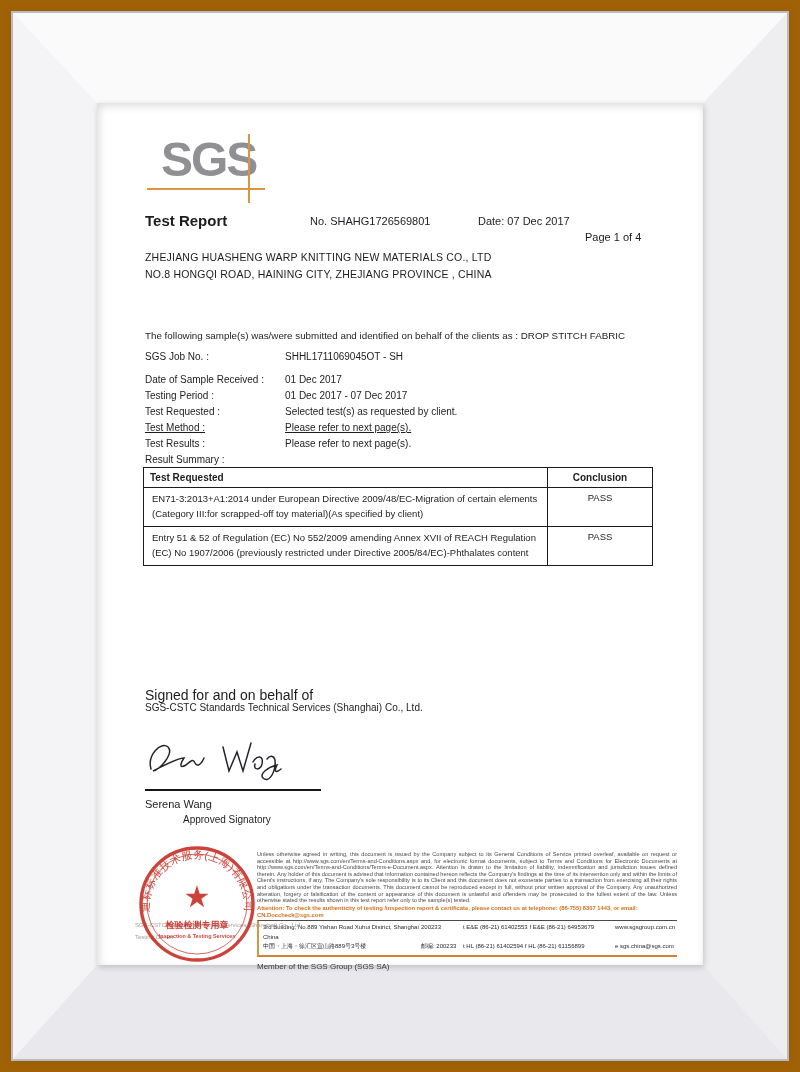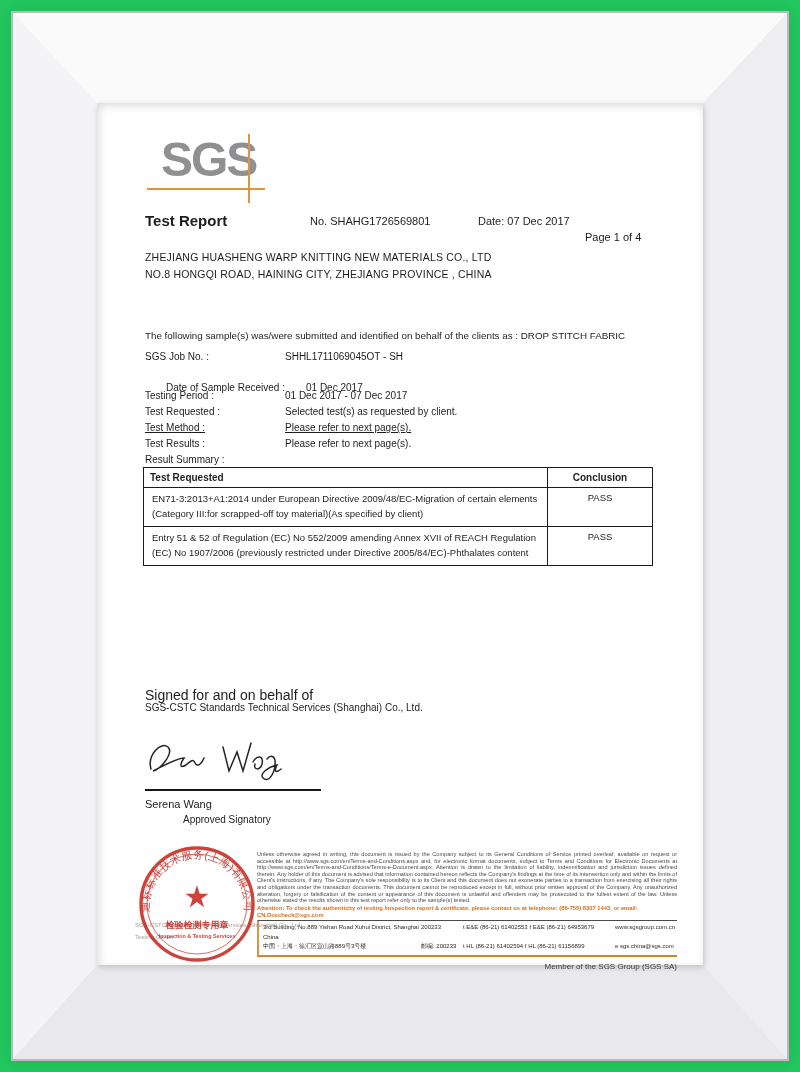--- a/index.html
+++ b/index.html
@@ -1,19 +1,19 @@
 <!DOCTYPE html>
 <html><head>
 <meta charset="utf-8">
 <style>
   * { margin:0; padding:0; box-sizing:border-box; }
   html,body { width:800px; height:1072px; }
   body { font-family:"Liberation Sans", sans-serif; background:#fbfbfc; overflow:hidden; }
 
-  .wall { position:relative; width:800px; height:1072px; background:#22c55e; }
+  .wall { position:relative; width:800px; height:1072px; background:#a16207; }
 
   
   .frame { position:absolute; inset:11px; border:2px solid #b9b9bf; background:#f3f3f5;
            box-shadow:0 0 12px rgba(0,0,0,.07); }
   .frame-bevel { position:absolute; inset:0; border-style:solid;
                  border-width:90px 84px 94px 84px;
                  border-top-color:#fafafb; border-left-color:#f4f4f6;
                  border-right-color:#eeeef1; border-bottom-color:#e9e9ed; }
   .opening-shadow { position:absolute; left:97px; top:103px; width:606px; height:862px;
                     box-shadow:inset 2px 3px 9px rgba(0,0,0,.14); pointer-events:none; z-index:5; }
@@ -67,21 +67,21 @@
   .foot-right { left:160px; top:748px; width:420px; z-index:2; }
   .disclaimer { font-size:5.6px; line-height:6.6px; color:#4a4a4c; text-align:justify; }
   .attention  { font-size:5.8px; line-height:6.8px; color:#d2711c; font-weight:700; margin-top:1px; }
   .addr-box { margin-top:2px; border-top:1px solid #4a4a4c; border-left:2px solid #dd9441;
               border-bottom:2px solid #cf8434; padding:2px 0 3px 4px; }
   .addr-row { display:flex; font-size:6px; line-height:9.5px; color:#2a2a2c; }
   .addr-row .a { flex:0 0 158px; }
   .addr-row .p2 { flex:0 0 42px; }
   .addr-row .ph { flex:0 0 152px; }
   .addr-row .lk { flex:1; }
-  .member { text-align:right; font-size:8px; color:#3a3a3c; margin-top:5px; }
+  .member { text-align:left; font-size:8px; color:#3a3a3c; margin-top:5px; }
 </style>
 </head>
 <body>
 
 <div class="wall">
   <div class="frame">
     <div class="frame-bevel"></div>
   </div>
 
   <div class="paper">
@@ -100,21 +100,21 @@
       <div>NO.8 HONGQI ROAD, HAINING CITY, ZHEJIANG PROVINCE , CHINA</div>
     </div>
 
     <div class="abs intro">The following sample(s) was/were submitted and identified on behalf of the clients as : DROP STITCH FABRIC</div>
 
     <div class="abs kv" style="top:248px;">
       <span class="k">SGS Job No. :</span>
       <span class="v">SHHL1711069045OT - SH</span>
     </div>
 
-    <div class="abs kv" style="top:279px;margin-left:21px;">
+    <div class="abs kv" style="top:271px;">
       <span class="k">Date of Sample Received :</span>
       <span class="v">01 Dec 2017</span>
     </div>
     <div class="abs kv" style="top:287px;">
       <span class="k">Testing Period :</span>
       <span class="v">01 Dec 2017 - 07 Dec 2017</span>
     </div>
     <div class="abs kv" style="top:303px;">
       <span class="k">Test Requested :</span>
       <span class="v">Selected test(s) as requested by client.</span>

